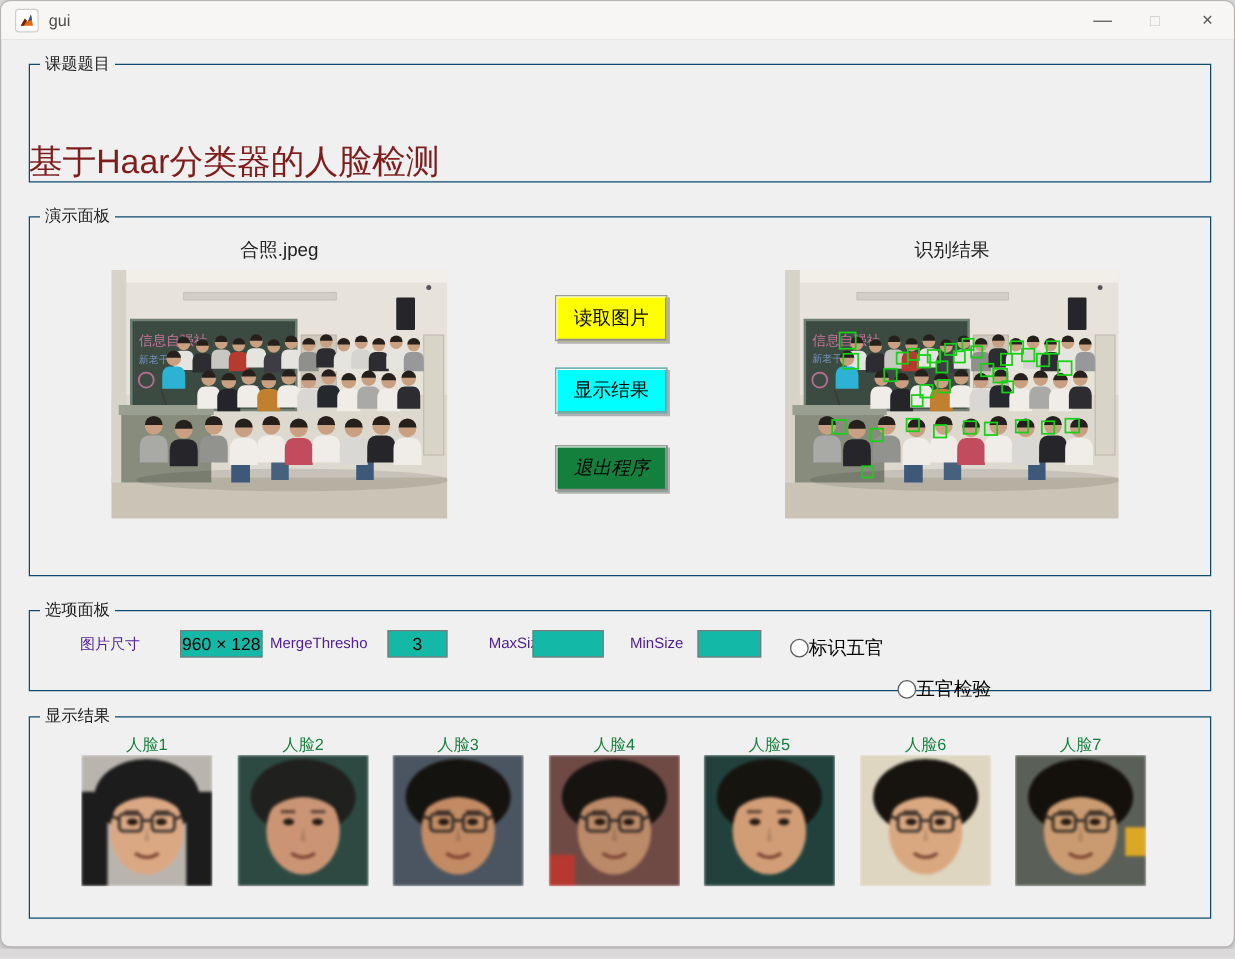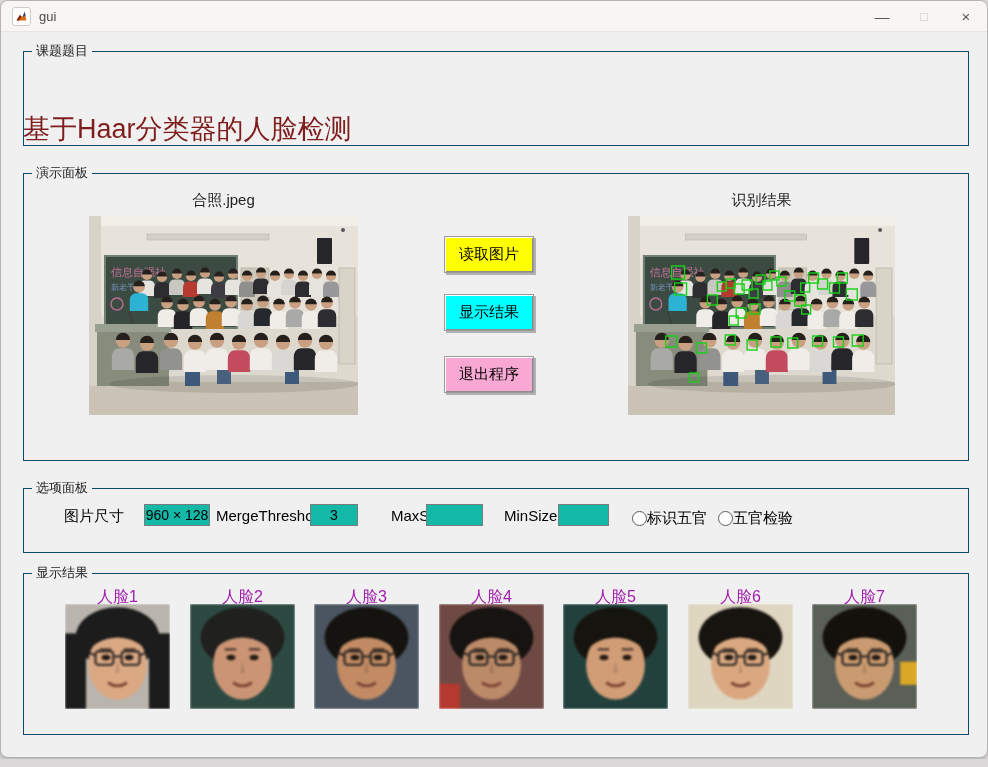--- a/index.html
+++ b/index.html
@@ -19,28 +19,28 @@
   .panel{position:absolute;border:1px solid #0c4a6e;background:#f0f0f0;text-decoration:underline;}
   .plabel{position:absolute;top:-10px;left:8px;background:#f0f0f0;padding:0 4px;font-size:13px;color:#1c1c1c;}
   .heading{position:absolute;left:22px;top:80px;width:880px;text-align:left;font-size:27px;color:#7f1d1d;}
   .caption{position:absolute;top:160px;font-size:15px;color:#222;text-align:center;}
   .photo{position:absolute;top:185px;height:199px;overflow:hidden;}
   .photo svg{width:100%;height:100%;display:block;}
   .demo-btn{position:absolute;left:443px;width:90px;height:37px;font-size:15px;color:#000;
        border:1px solid #9c9a98;box-shadow:inset 1px 1px 0 #ffffff,inset -1px -1px 0 #8d8d8d,2px 2px 0 rgba(125,125,125,.55);
        display:flex;align-items:center;justify-content:center;cursor:pointer;
        font-family:"Liberation Sans","DejaVu Sans",sans-serif;}
-  .olabel{position:absolute;top:476px;font-size:15px;color:#000000;white-space:nowrap;}
+  .olabel{position:absolute;top:476px;font-size:12px;color:#4c1d95;white-space:nowrap;}
   .oinput{position:absolute;top:473px;height:20px;border:1px solid #7b7b7b;background:#14b8a6;
        font-size:14px;text-align:center;padding:0;font-family:"Liberation Sans","DejaVu Sans",sans-serif;}
   .radio-wrap{position:absolute;top:478px;display:flex;align-items:center;gap:0;}
   .radio-dot{width:13px;height:13px;border:1px solid #5c5c5c;border-radius:50%;background:#fff;}
   .radio-label{font-size:15px;color:#000;white-space:nowrap;}
   .face-cell{position:absolute;top:556px;width:105px;}
-  .face-label{text-align:center;font-size:16px;color:#a21caf;height:17px;}
+  .face-label{text-align:center;font-size:13px;color:#15803d;height:17px;}
   .face-img{width:105px;height:105px;overflow:hidden;}
   .face-img svg{width:100%;height:100%;display:block;filter:blur(1.1px) saturate(1.05);}
 </style>
 </head>
 <body>
 
 <div class="stage">
   <div class="win">
 
     <div class="titlebar">
@@ -248,38 +248,38 @@
               <rect x="186" y="120" width="10" height="10"></rect>
               <rect x="207" y="121" width="10" height="10"></rect>
               <rect x="226" y="119" width="11" height="11"></rect>
               <rect x="62" y="157" width="9" height="9"></rect>
             </g>
   </svg>
 </div>
 
       <button class="demo-btn" style="top: 205px; background: rgb(255, 255, 0);">读取图片</button>
       <button class="demo-btn" style="top: 263px; background: rgb(0, 255, 255);">显示结果</button>
-      <button class="demo-btn" style="top: 325px; background: #f9a8d4;">退出程序</button>
+      <button class="demo-btn" style="top: 325px; background: #15803d; font-style: italic;">退出程序</button>
 
       <div class="panel" style="left:22px;top:457px;width:944px;height:63px;">
         <span class="plabel">选项面板</span>
       </div>
       <span class="olabel" style="left:63px;">图片尺寸</span>
       <input class="oinput" style="left: 143px; width: 64px;" value="960 × 128">
       <span class="olabel" style="left:215px;">MergeThresho</span>
       <input class="oinput" style="left: 309px; width: 46px;" value="3">
       <span class="olabel" style="left:390px;">MaxSize</span>
       <input class="oinput" style="left: 425px; width: 55px;" value="">
       <span class="olabel" style="left:503px;">MinSize</span>
       <input class="oinput" style="left: 557px; width: 49px;" value="">
       <div class="radio-wrap" style="left:631px;">
         <span class="radio-dot"></span>
         <span class="radio-label">标识五官</span>
       </div>
-      <div class="radio-wrap" style="left:717px;">
+      <div class="radio-wrap" style="left:717px;margin-top:33px;">
         <span class="radio-dot"></span>
         <span class="radio-label">五官检验</span>
       </div>
 
       <div class="panel" style="left:22px;top:542px;width:944px;height:160px;">
         <span class="plabel">显示结果</span>
       </div>
       <div id="faces-row">
           <div class="face-cell" style="left: 64px;">
             <div class="face-label">人脸1</div>

